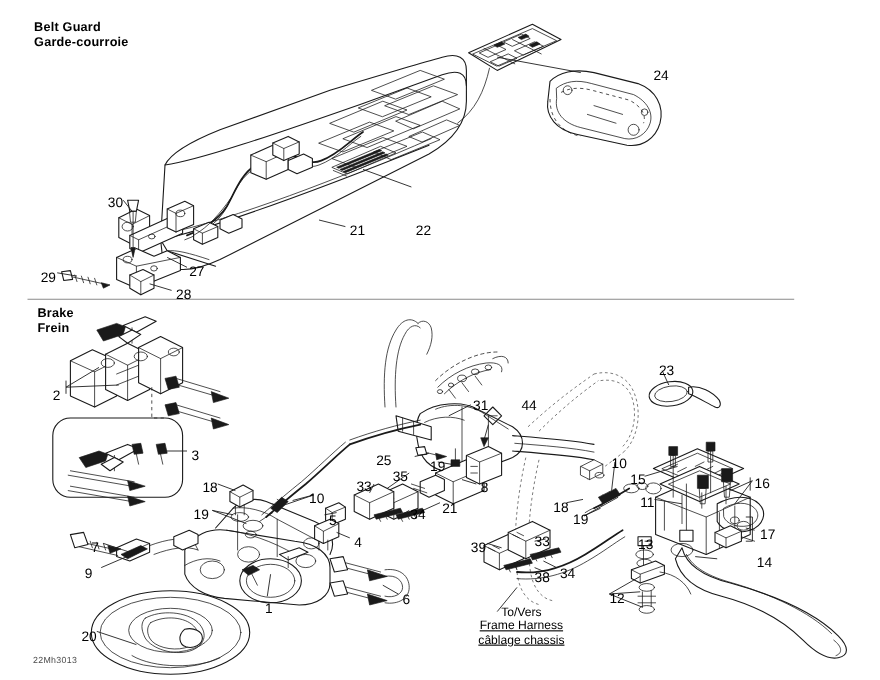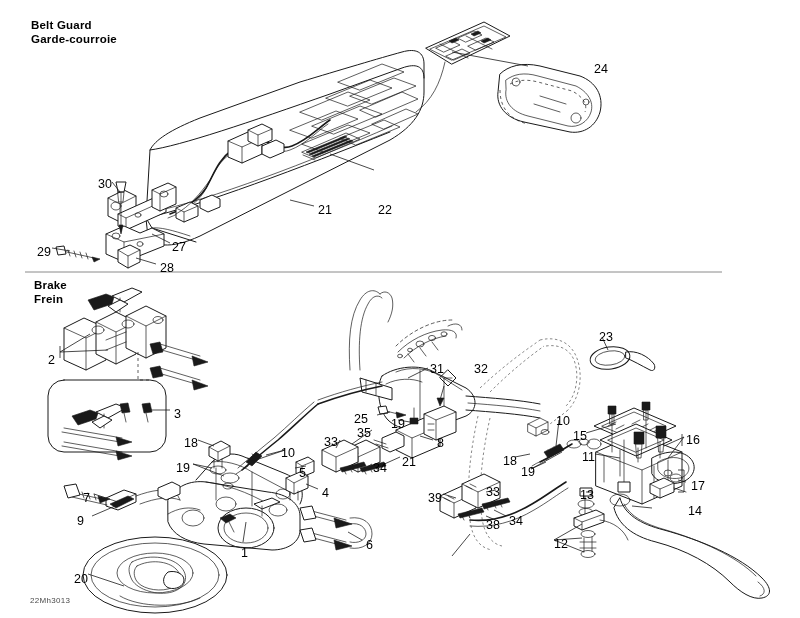--- a/index.html
+++ b/index.html
@@ -616,37 +616,42 @@
 
     <path class="lead" d="M60,346 L60,358"></path>
 
     <path class="lead" d="M682,434 L682,446"></path>
   </svg>
 
   <div class="hdr" id="hdr-belt"><span>Belt Guard</span><br><span>Garde-courroie</span></div>
 
   <div class="hdr" id="hdr-brake"><span>Brake</span><br><span>Frein</span></div>
 
+  <div id="note-harness">
+    <span class="c">To/Vers</span>
+    <span class="u">Frame Harness</span>
+    <span class="u">câblage chassis</span>
+  </div>
 
   <div id="sheetcode">22Mh3013</div>
 
   <div id="callout-layer">
       <div class="callout" style="left: 562px; top: 63px; margin-left: 32px;">24</div>
       <div class="callout" style="left: 378px; top: 168px; margin-top: 36px;">22</div>
       <div class="callout" style="left: 318px; top: 204px;">21</div>
       <div class="callout" style="left: 98px; top: 178px;">30</div>
       <div class="callout" style="left: 172px; top: 241px;">27</div>
       <div class="callout" style="left: 37px; top: 246px;">29</div>
       <div class="callout" style="left: 160px; top: 262px;">28</div>
       <div class="callout" style="left: 48px; top: 354px;">2</div>
       <div class="callout" style="left: 174px; top: 408px;">3</div>
       <div class="callout" style="left: 599px; top: 331px;">23</div>
       <div class="callout" style="left: 430px; top: 363px;">31</div>
-      <div class="callout" style="left: 474px; top: 363px;">32</div>
-      <div class="callout" style="left: 354px; top: 413px;">25</div>
+      <div class="callout" style="left: 474px; top: 363px;">44</div>
+      <div class="callout" style="left: 342px; top: 413px;">25</div>
       <div class="callout" style="left: 391px; top: 418px;">19</div>
       <div class="callout" style="left: 357px; top: 427px;">35</div>
       <div class="callout" style="left: 437px; top: 437px;">8</div>
       <div class="callout" style="left: 324px; top: 436px;">33</div>
       <div class="callout" style="left: 402px; top: 456px;">21</div>
       <div class="callout" style="left: 373px; top: 462px;">34</div>
       <div class="callout" style="left: 184px; top: 437px;">18</div>
       <div class="callout" style="left: 281px; top: 447px;">10</div>
       <div class="callout" style="left: 176px; top: 462px;">19</div>
       <div class="callout" style="left: 299px; top: 467px;">5</div>

